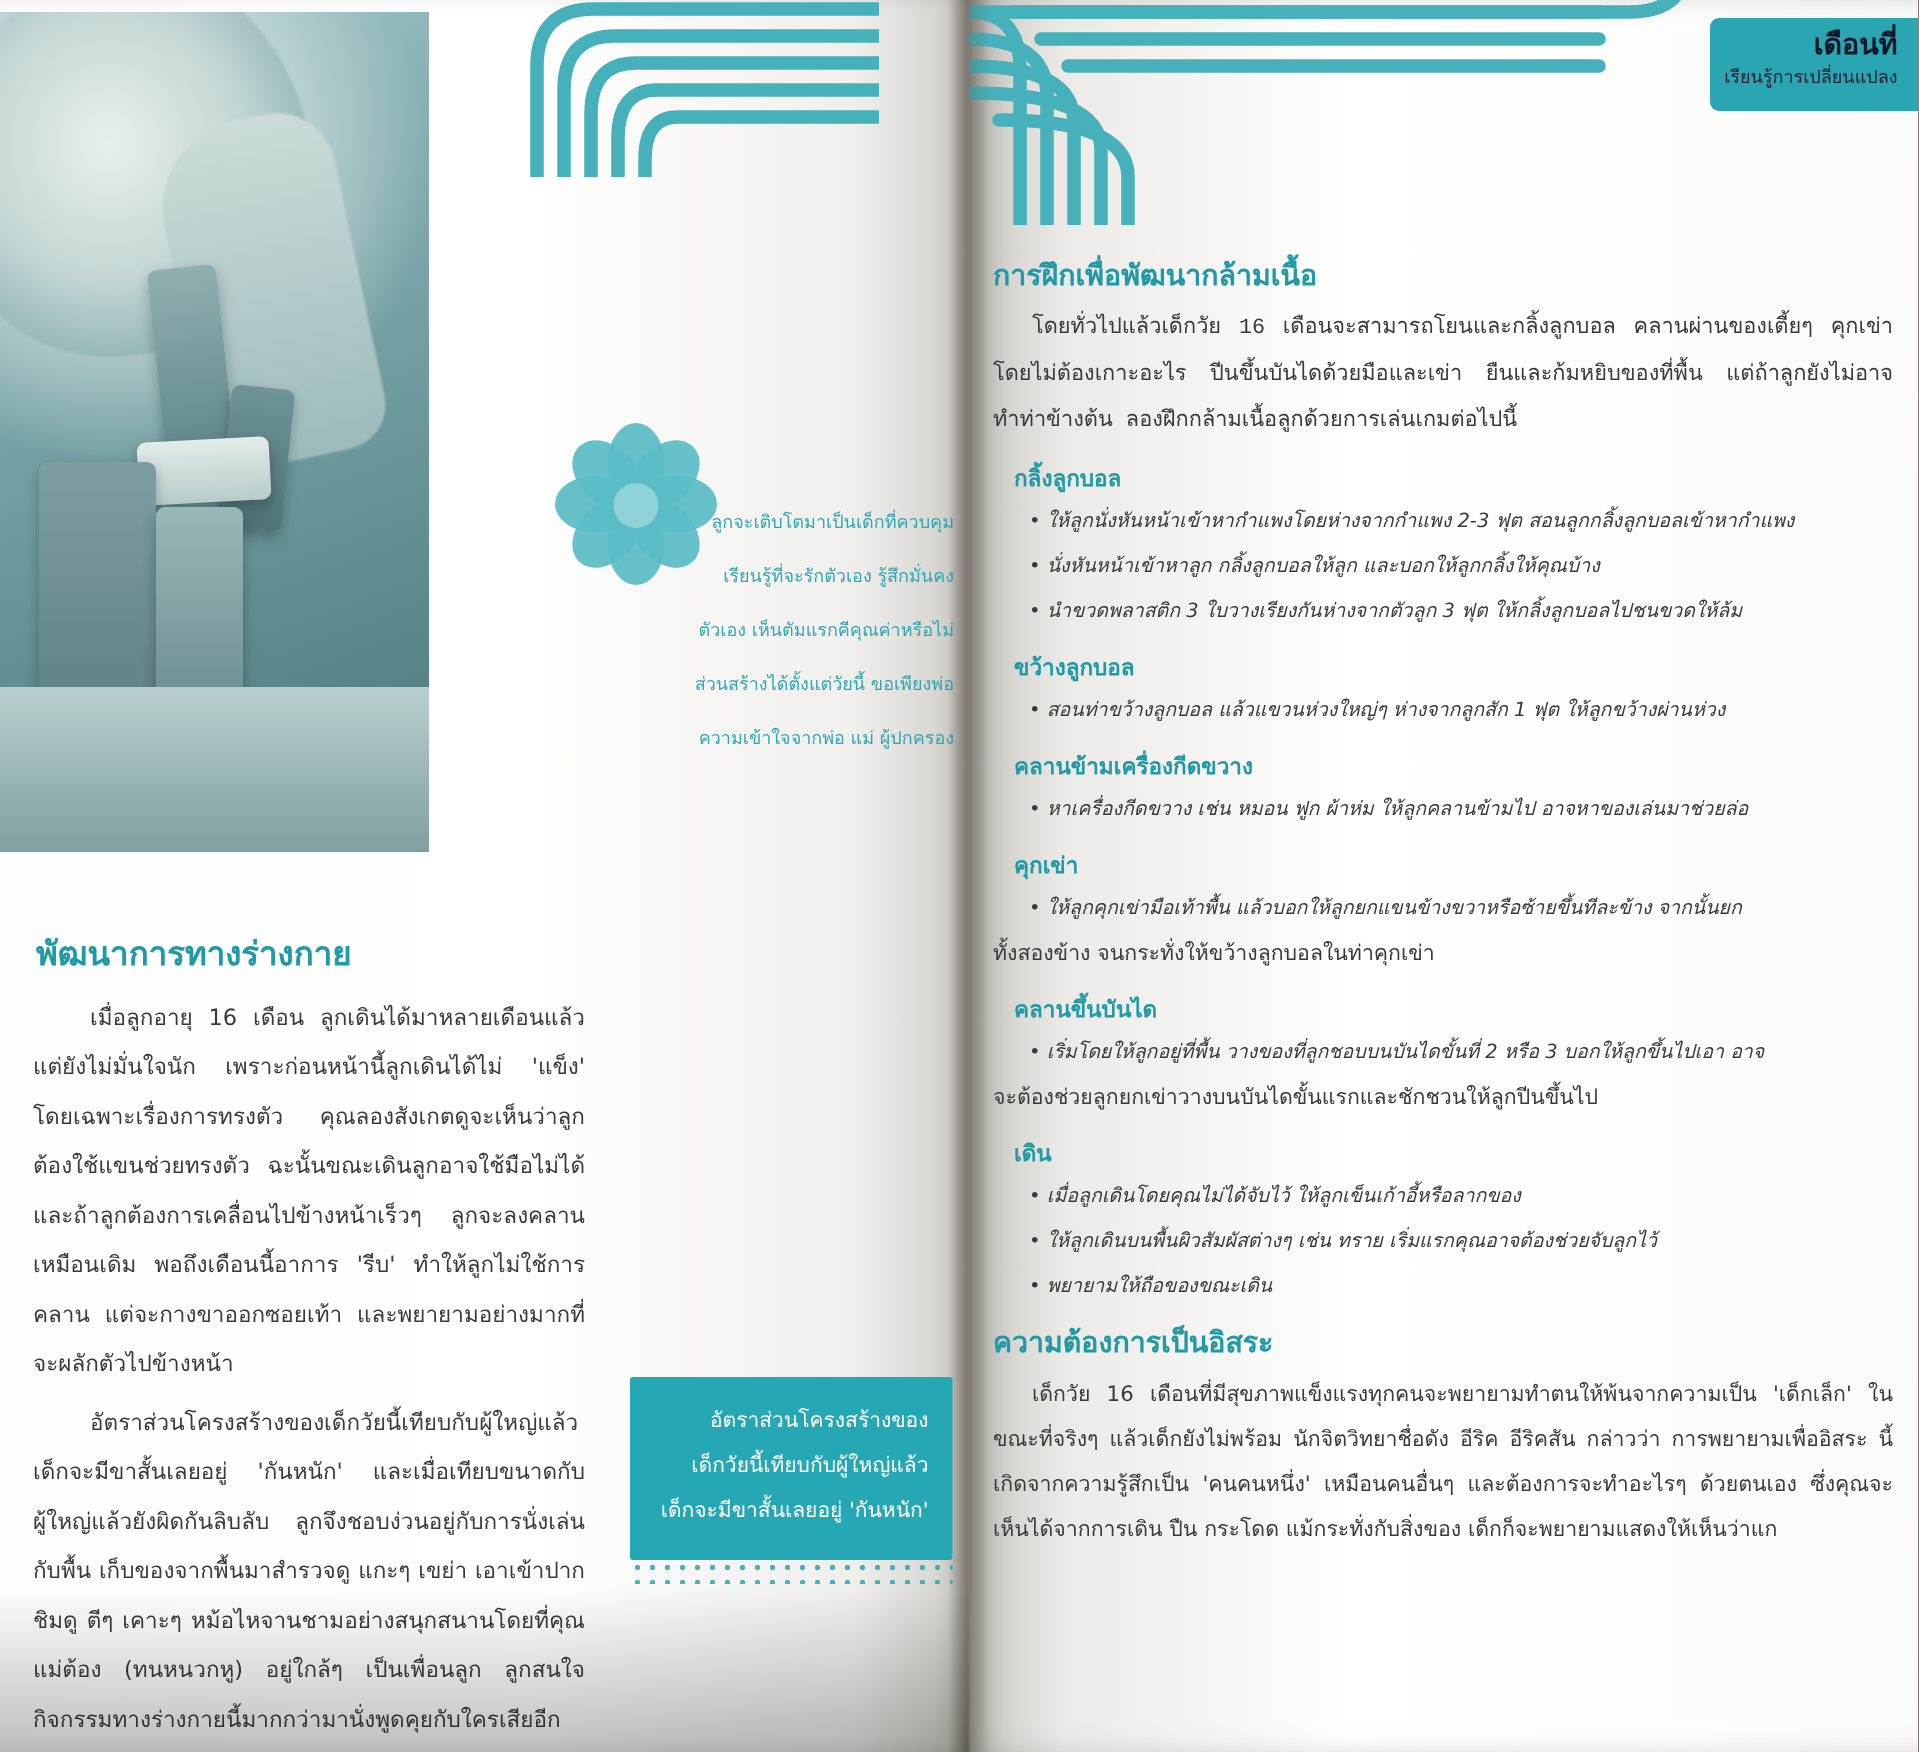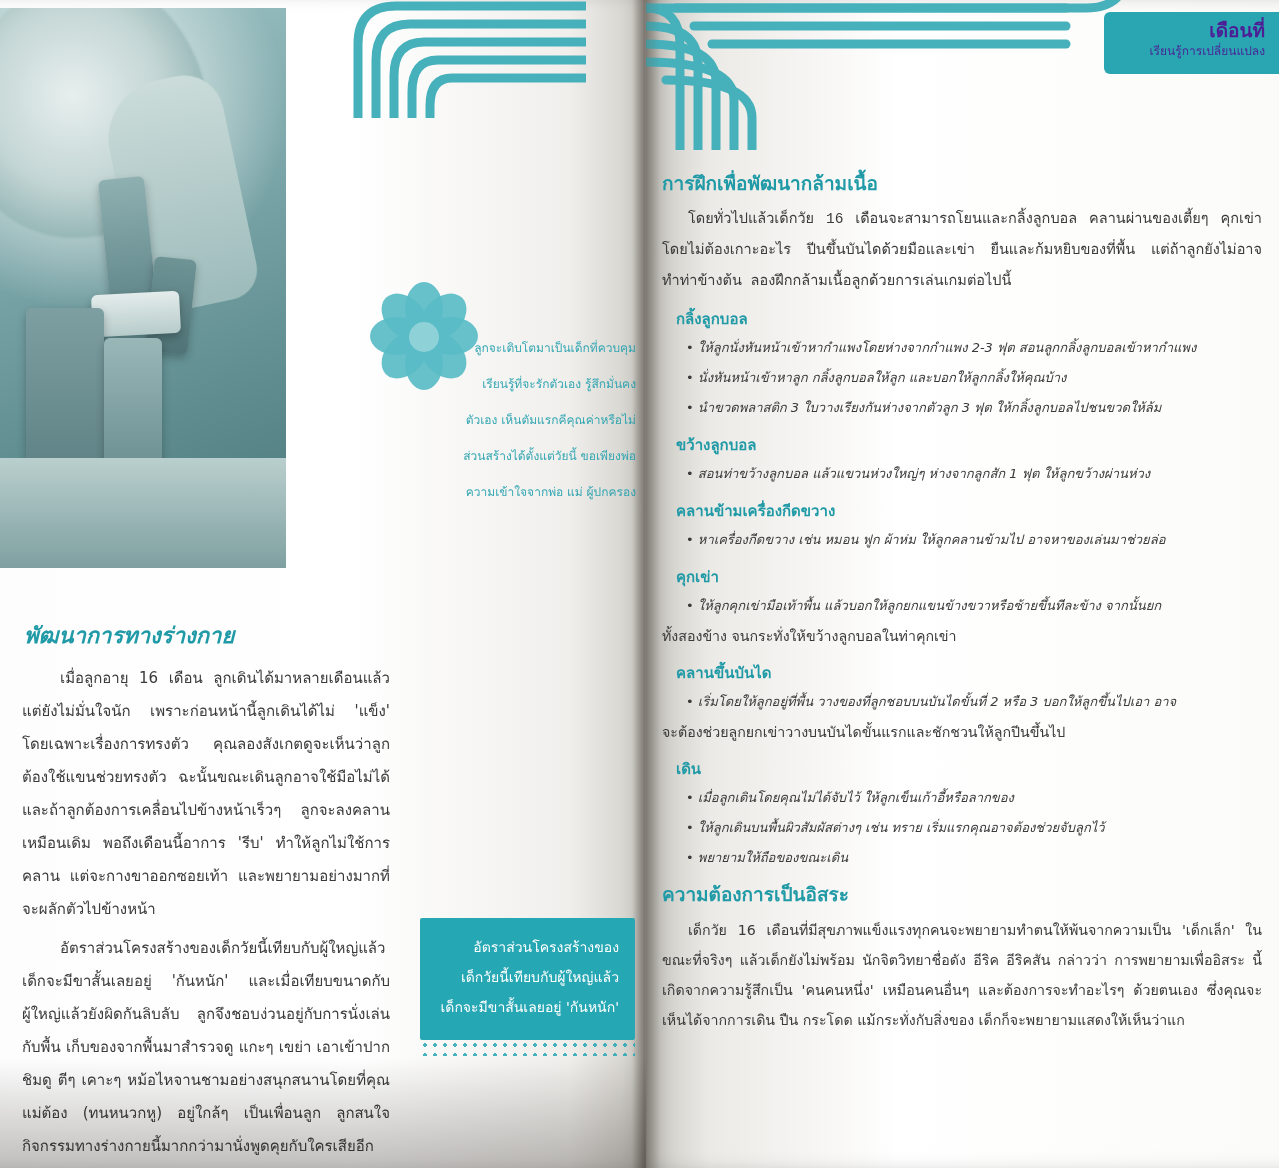--- a/index.html
+++ b/index.html
@@ -93,21 +93,21 @@
     position:absolute;left:41px;top:42px;width:30px;height:30px;border-radius:50%;background:#8ed2d8;
   }
   .script{
     position:absolute;left:400px;top:330px;width:236px;z-index:3;
     color:#2aa3b0;font-size:12px;line-height:36px;text-align:right;
     font-family:"DejaVu Sans", sans-serif;opacity:.95;
   }
 
   
   .h-left{
-    position:absolute;left:24px;top:618px;color:#1f9aa6;font-size:22px;font-weight:bold;z-index:3;font-style:italic;
+    position:absolute;left:24px;top:618px;color:#1f9aa6;font-size:22px;font-weight:bold;z-index:3;
   }
   .left-body{
     position:absolute;left:22px;top:662px;width:368px;z-index:3;
     color:#3a3a3a;font-size:15px;line-height:33px;text-align:justify;
   }
   .left-body p{margin:0 0 6px 0;text-indent:38px;}
 
   
   .callout{
     position:absolute;left:420px;top:918px;width:215px;height:122px;z-index:4;
@@ -122,23 +122,23 @@
     position:absolute;left:420px;top:1040px;width:215px;height:16px;z-index:4;
     background:radial-gradient(circle,#26a7b4 1.6px,rgba(0,0,0,0) 2px) 0 0/10px 10px;
     opacity:.85;
   }
 
   
   .comb-right{
     position:absolute;left:0;top:0;width:633px;height:150px;overflow:hidden;z-index:2;
   }
   .corner-tab{
-    position:absolute;right:0;top:12px;width:175px;height:62px;z-index:3;
+    position:absolute;right:0;top:12px;width:139px;height:62px;z-index:3;
     background:#2aa5b2;border-radius:6px 0 0 6px;
-    color:#4c1d95;text-align:right;padding:6px 14px 0 0;box-sizing:border-box;
+    color:#0f172a;text-align:right;padding:6px 14px 0 0;box-sizing:border-box;
   }
   .corner-tab .t1{font-size:19px;font-weight:bold;line-height:24px;}
   .corner-tab .t2{font-size:12px;line-height:18px;opacity:.95;}
 
   
   .r-wrap{position:absolute;left:16px;top:0;width:600px;height:1168px;z-index:3;}
   .h-right{
     color:#1f9aa6;font-size:19px;font-weight:bold;margin:0 0 6px 0;
   }
   .r-para{

